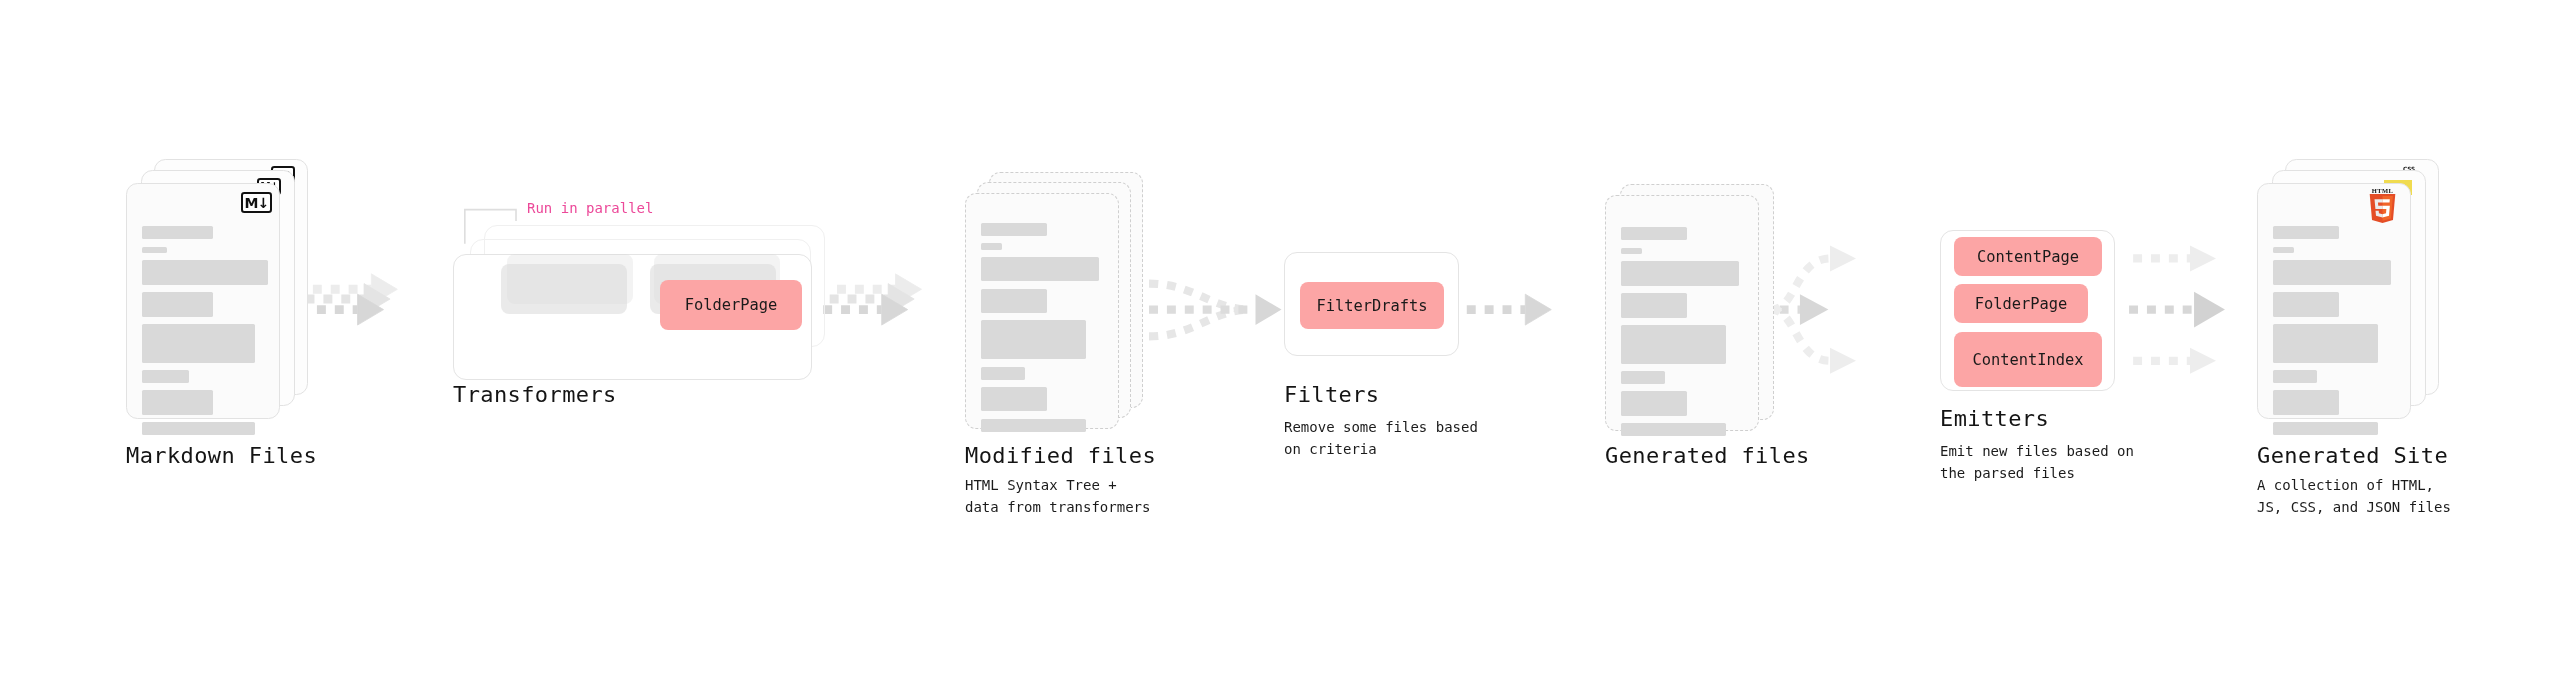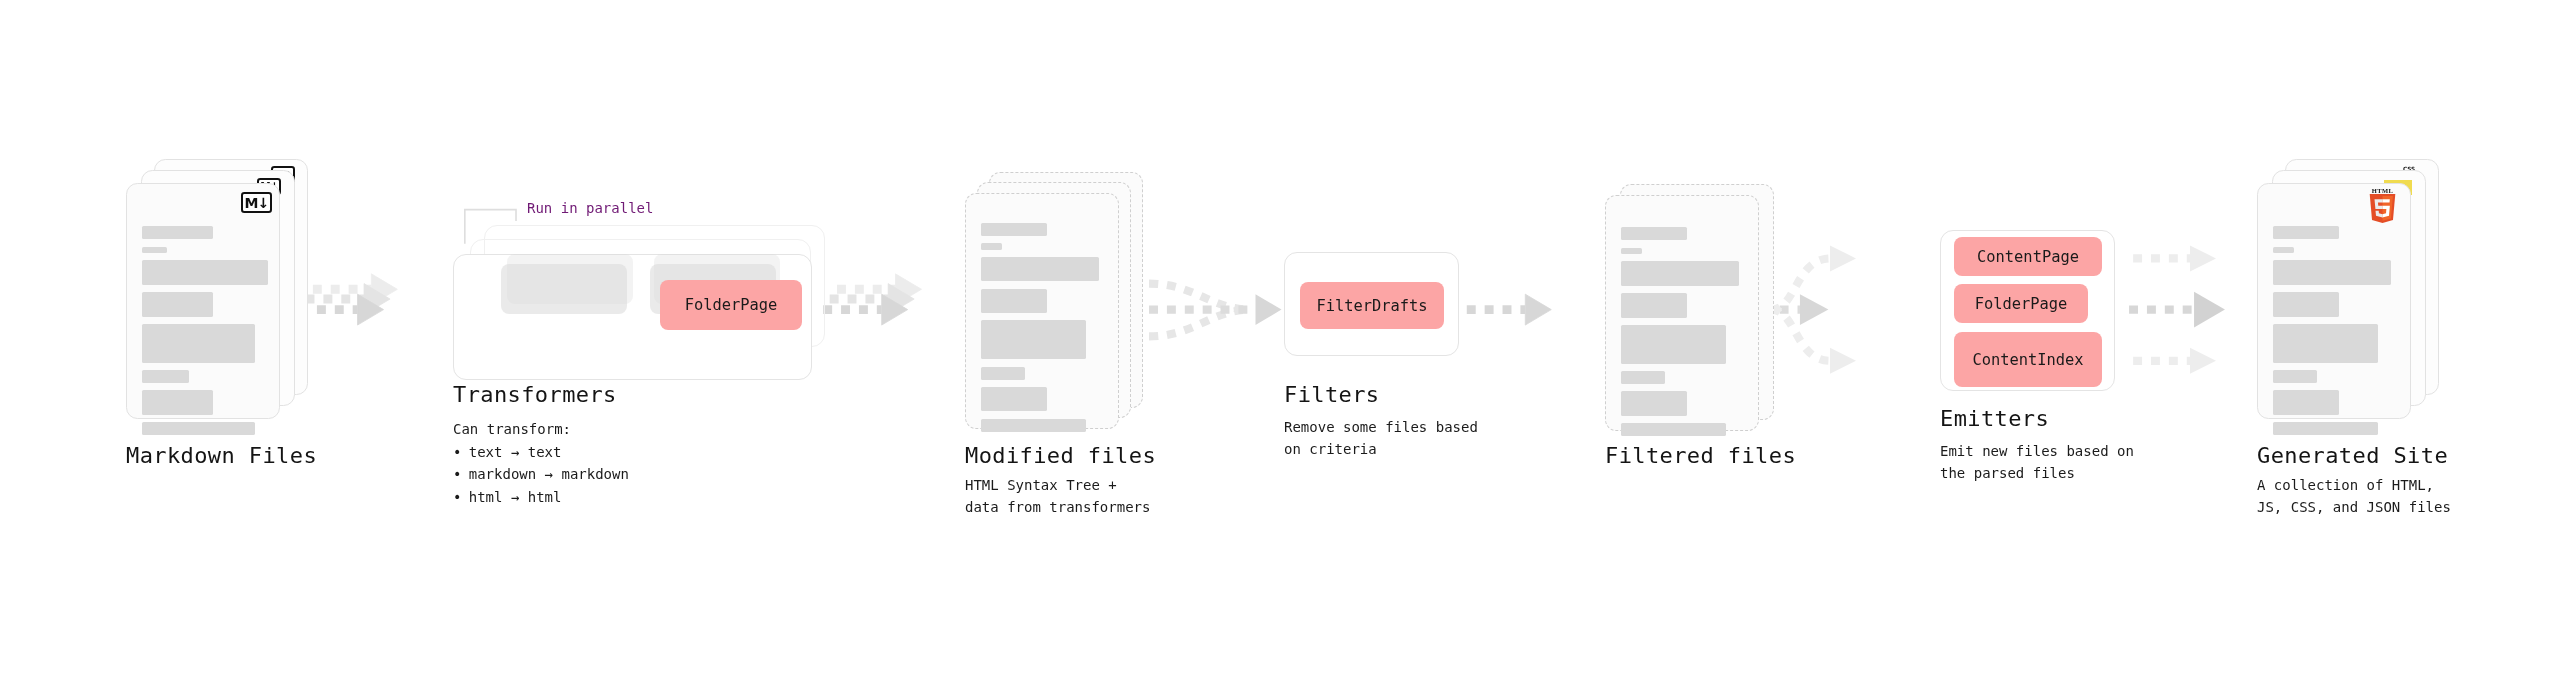--- a/index.html
+++ b/index.html
@@ -128,21 +128,21 @@
     padding: 0;
     list-style: none;
     white-space: nowrap;
   }
   .caption-list li::before { content: "\2022"; margin-right: 7.3px; }
   .caption-list .lead::before { content: ""; margin: 0; }
 
   .parallel-label {
     position: absolute;
     font-size: 14px;
-    color: #701a75;
+    color: #ec4899;
     white-space: nowrap;
   }
 
   svg.overlay {
     position: absolute;
     left: 0; top: 0;
     width: 2576px; height: 681px;
     pointer-events: none;
   }
 </style>
@@ -262,26 +262,20 @@
   <div class="groupbox" style="left:453px; top:254px; width:359px; height:126px; background:#ffffff;"></div>
 
   <div class="pill ghost-b" style="left:507px; top:254px; width:126px; height:50px;"></div>
   <div class="pill ghost-a" style="left:501px; top:264px; width:126px; height:50px;"></div>
 
   <div class="pill ghost-b" style="left:654px; top:254px; width:126px; height:50px;"></div>
   <div class="pill ghost-a" style="left:650px; top:264px; width:126px; height:50px;"></div>
   <div class="pill" style="left:660px; top:280px; width:142px; height:50px;">FolderPage</div>
 
   <div class="caption-title" style="left:453px; top:382px;">Transformers</div>
-  <ul class="caption-list" style="left:453px; top:418px;">
-    <li class="lead">Can transform:</li>
-    <li>text → text</li>
-    <li>markdown → markdown</li>
-    <li>html → html</li>
-  </ul>
 
   <div class="card-stack node" style="left:965px; top:172px;">
     <div class="card dashed" style="left:24.4px; top:0px; width:154px; height:236px;"></div>
     <div class="card dashed" style="left:12.2px; top:9.8px; width:154px; height:236px;"></div>
     <div class="card dashed" style="left:0px; top:21px; width:154px; height:236px;">
       <div class="bars" style="top:29px;">
         <div class="bar" style="width:53%;"></div>
         <div class="bar h-small" style="width:17%;"></div>
         <div class="bar tall" style="width:94%;"></div>
         <div class="bar tall" style="width:53%;"></div>
@@ -310,21 +304,21 @@
         <div class="bar h-small" style="width:17%;"></div>
         <div class="bar tall" style="width:94%;"></div>
         <div class="bar tall" style="width:53%;"></div>
         <div class="bar" style="height:39px; width:84%;"></div>
         <div class="bar" style="width:35%;"></div>
         <div class="bar tall" style="width:53%;"></div>
         <div class="bar" style="width:84%;"></div>
       </div>
     </div>
   </div>
-  <div class="caption-title" style="left:1605px; top:443px;">Filtered files</div>
+  <div class="caption-title" style="left:1605px; top:443px;">Generated files</div>
 
   <div class="groupbox" style="left:1940px; top:230px; width:175px; height:161px;"></div>
   <div class="pill" style="left:1954px; top:237px; width:148px; height:39px;">ContentPage</div>
   <div class="pill" style="left:1954px; top:284px; width:134px; height:39px;">FolderPage</div>
   <div class="pill" style="left:1954px; top:332px; width:148px; height:55px;">ContentIndex</div>
   <div class="caption-title" style="left:1940px; top:406px;">Emitters</div>
   <div class="caption-sub" style="left:1940px; top:441px;">Emit new files based on
 the parsed files</div>
 
   <div class="card-stack node" style="left:2257px; top:159px;">

